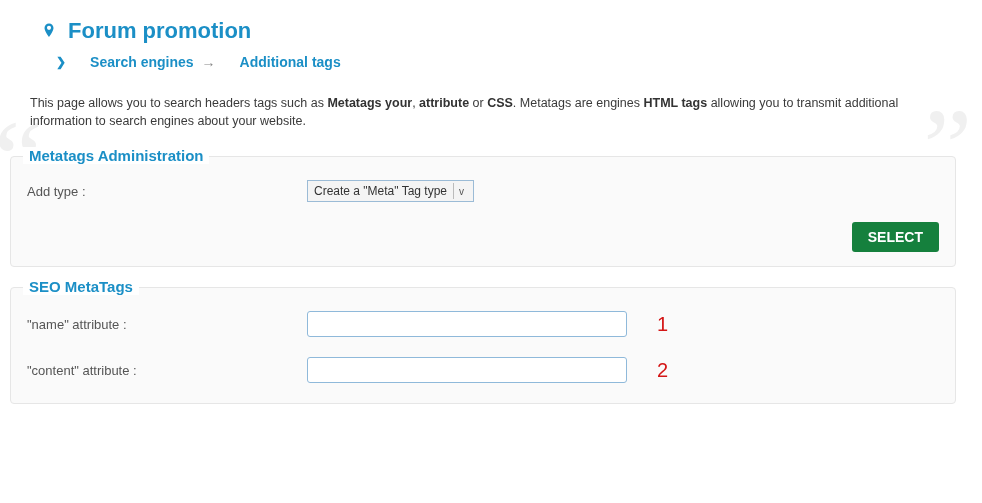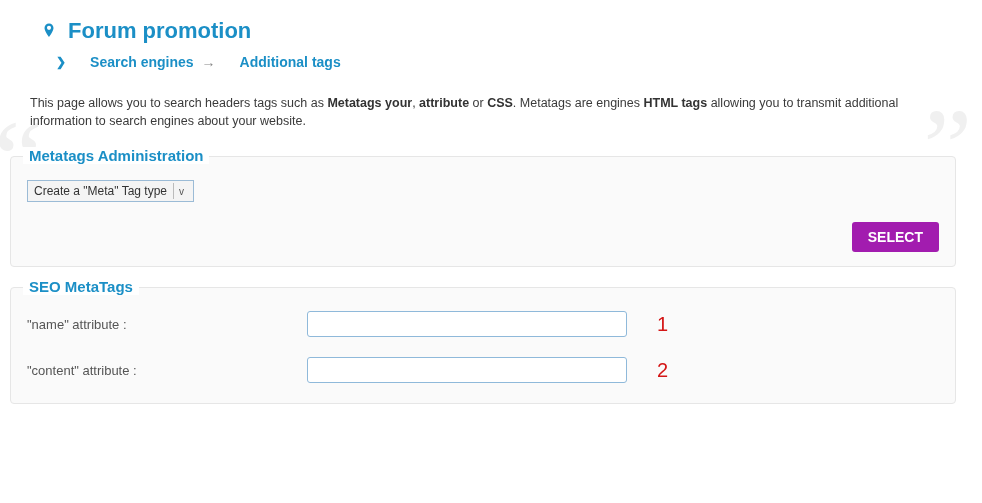--- a/index.html
+++ b/index.html
@@ -109,21 +109,21 @@
   width: 320px;
   height: 26px;
   border: 1px solid #8fb9da;
   border-radius: 3px;
   background: #fff;
   padding: 2px 6px;
   font-size: 13px;
   outline: none;
 }
 .btn {
-  background: #a21caf;
+  background: #15803d;
   color: #fff;
   border: none;
   border-radius: 3px;
   font-size: 14px;
   font-weight: 700;
   padding: 7px 16px;
   cursor: pointer;
   font-family: inherit;
 }
 .btn-row { display: flex; justify-content: flex-end; padding-top: 14px; }
@@ -159,20 +159,21 @@
     <span class="quote-left">“</span>
     <p class="intro-text">
       <span>This page allows you to search headers tags such as </span><b>Metatags your</b><span>, </span><b>attribute</b><span> or </span><b>CSS</b><span>. Metatags are engines </span><b>HTML tags</b><span> allowing you to transmit additional information to search engines about your website.</span>
     </p>
     <span class="quote-right">”</span>
   </div>
 
   <div class="section">
     <div class="section-title">Metatags Administration</div>
     <div class="form-row">
+      <div class="form-label">Add type :</div>
       <div class="select-wrap">
         <span class="select-text">Create a "Meta" Tag type</span>
         <span class="select-arrow">v</span>
       </div>
     </div>
     <div class="btn-row">
       <button class="btn">SELECT</button>
     </div>
   </div>
 

